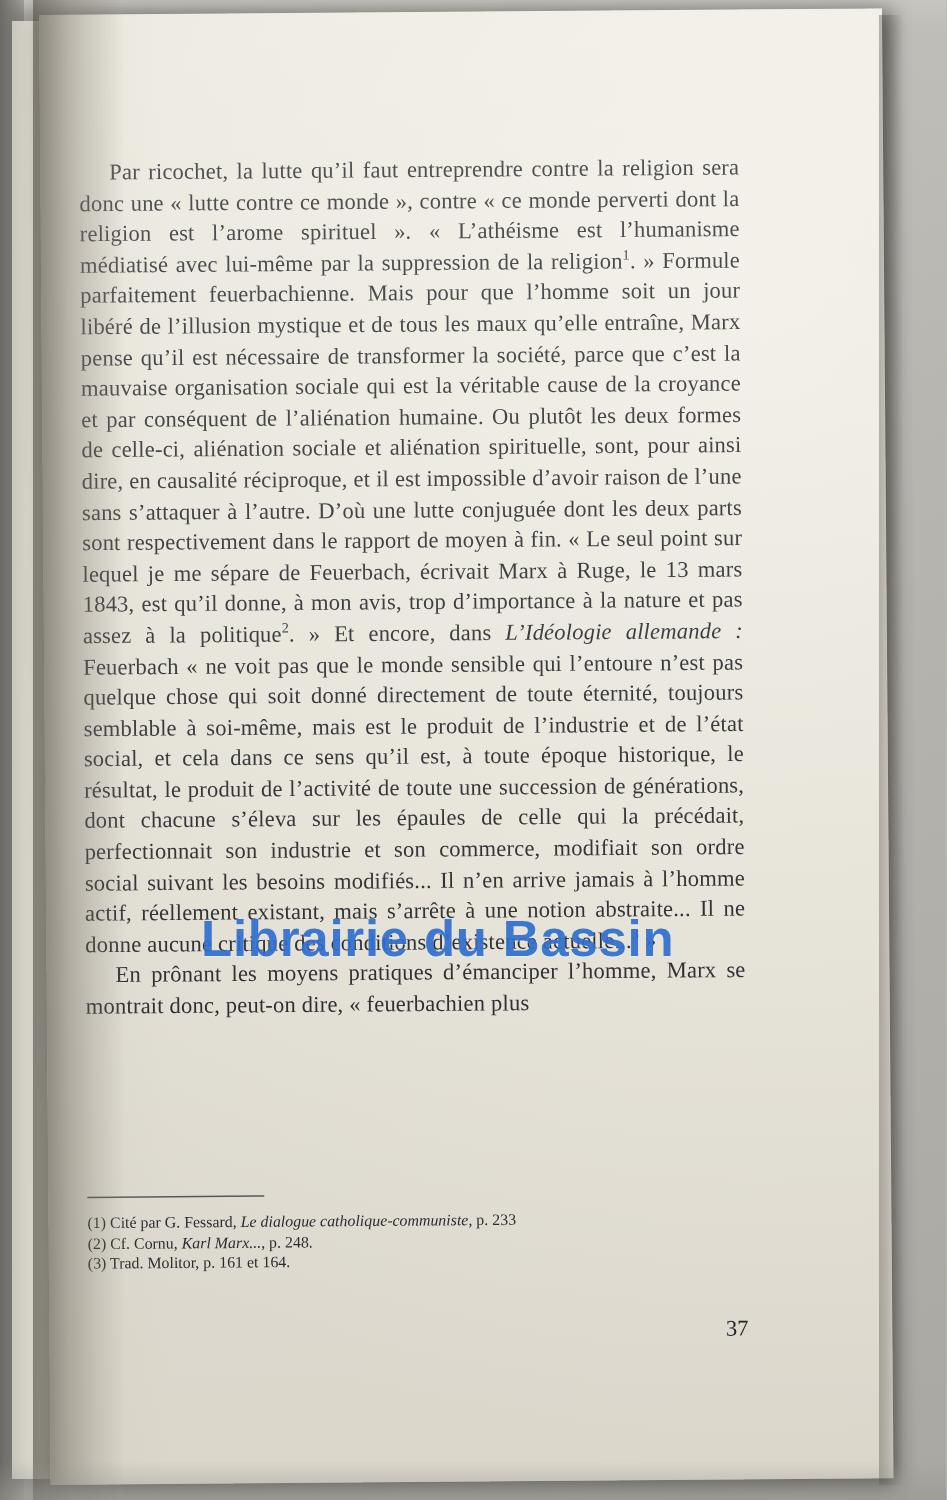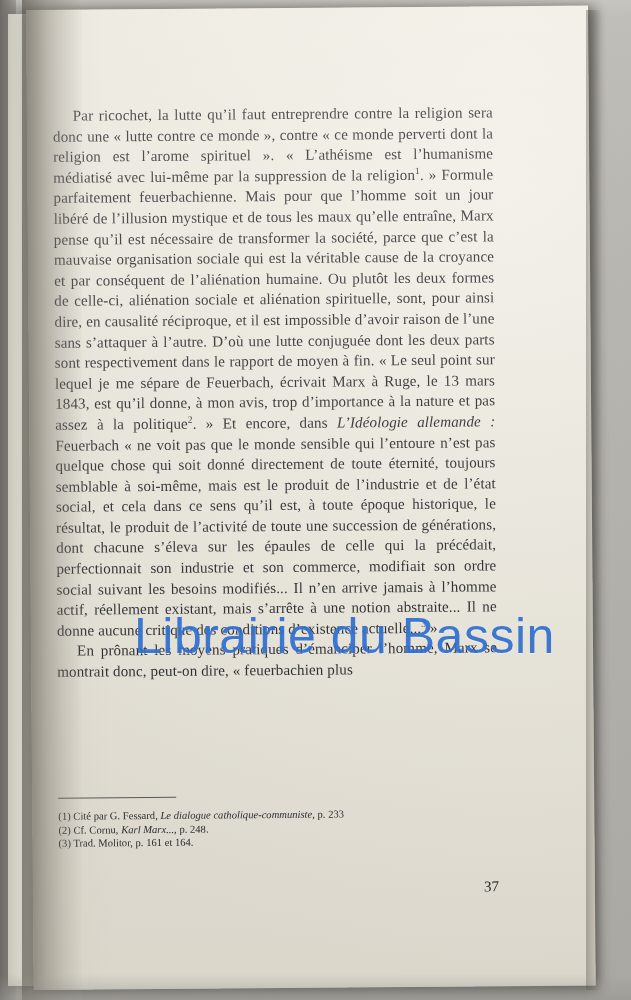--- a/index.html
+++ b/index.html
@@ -142,22 +142,22 @@
     font-size: 15px;
     color: #1d1d21;
   }
 
   
   .watermark {
     position: absolute;
     left: 134px;
     top: 607px;
     font-family: "Liberation Sans", sans-serif;
-    font-size: 50px;
-    font-weight: 400;
+    font-size: 34px;
+    font-weight: 700;
     color: #2f6fd0;
     opacity: 0.92;
     letter-spacing: 0.5px;
     white-space: nowrap;
     text-shadow: 0 1px 0 rgba(255,255,255,0.35);
     pointer-events: none;
   }
 
   
   .page-edge-shadow {

